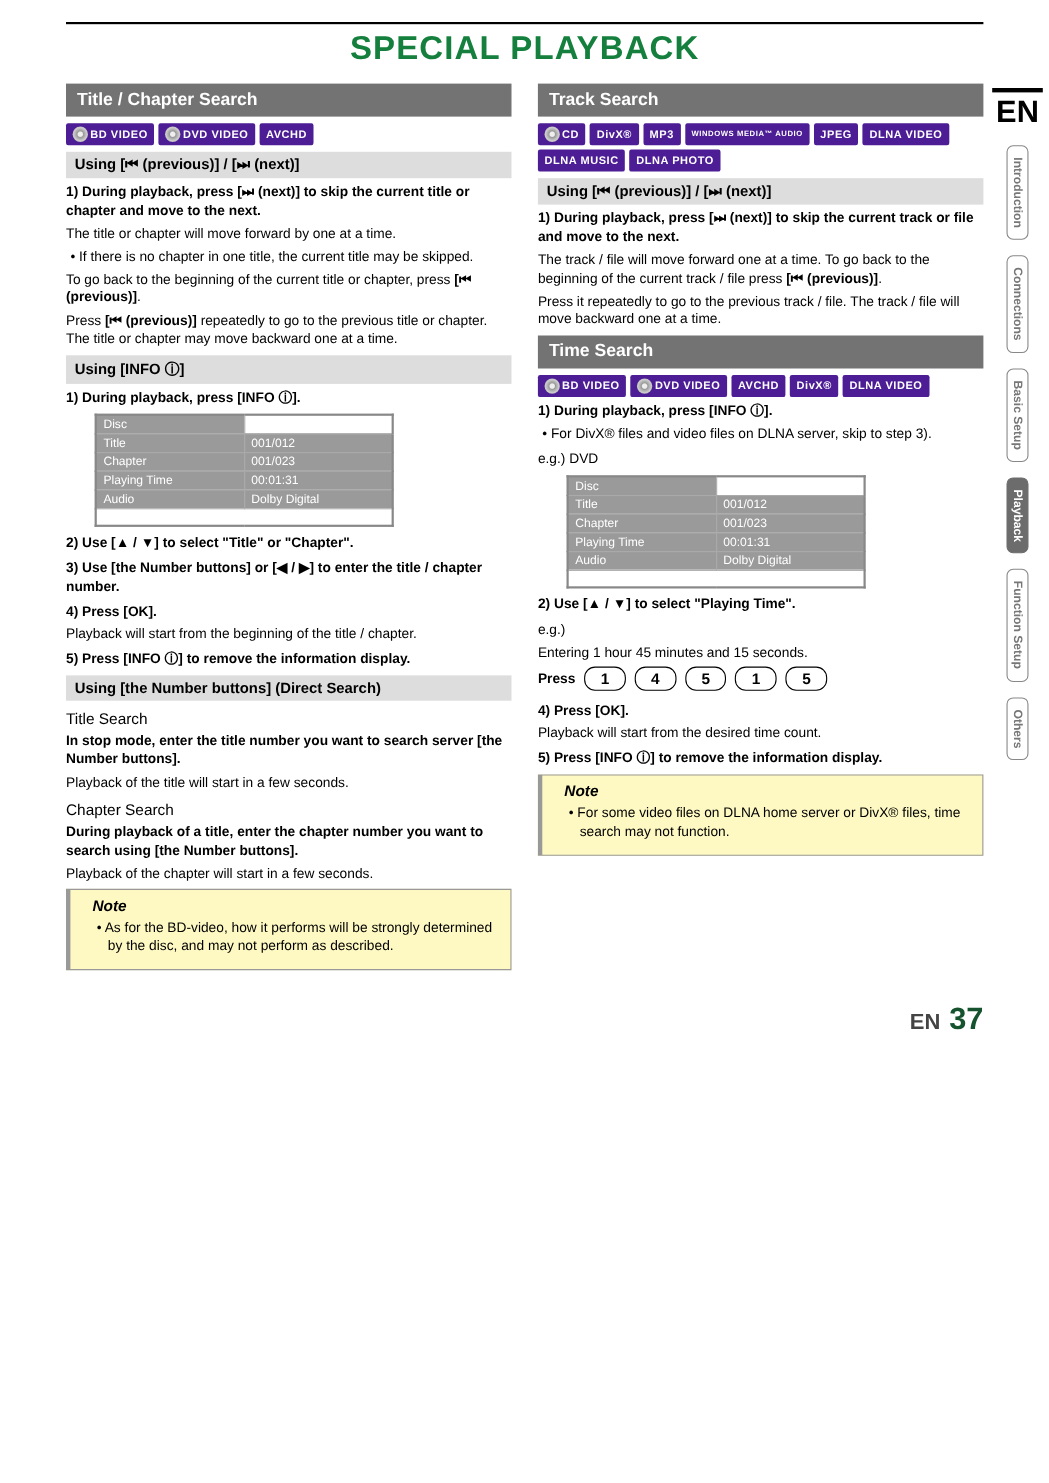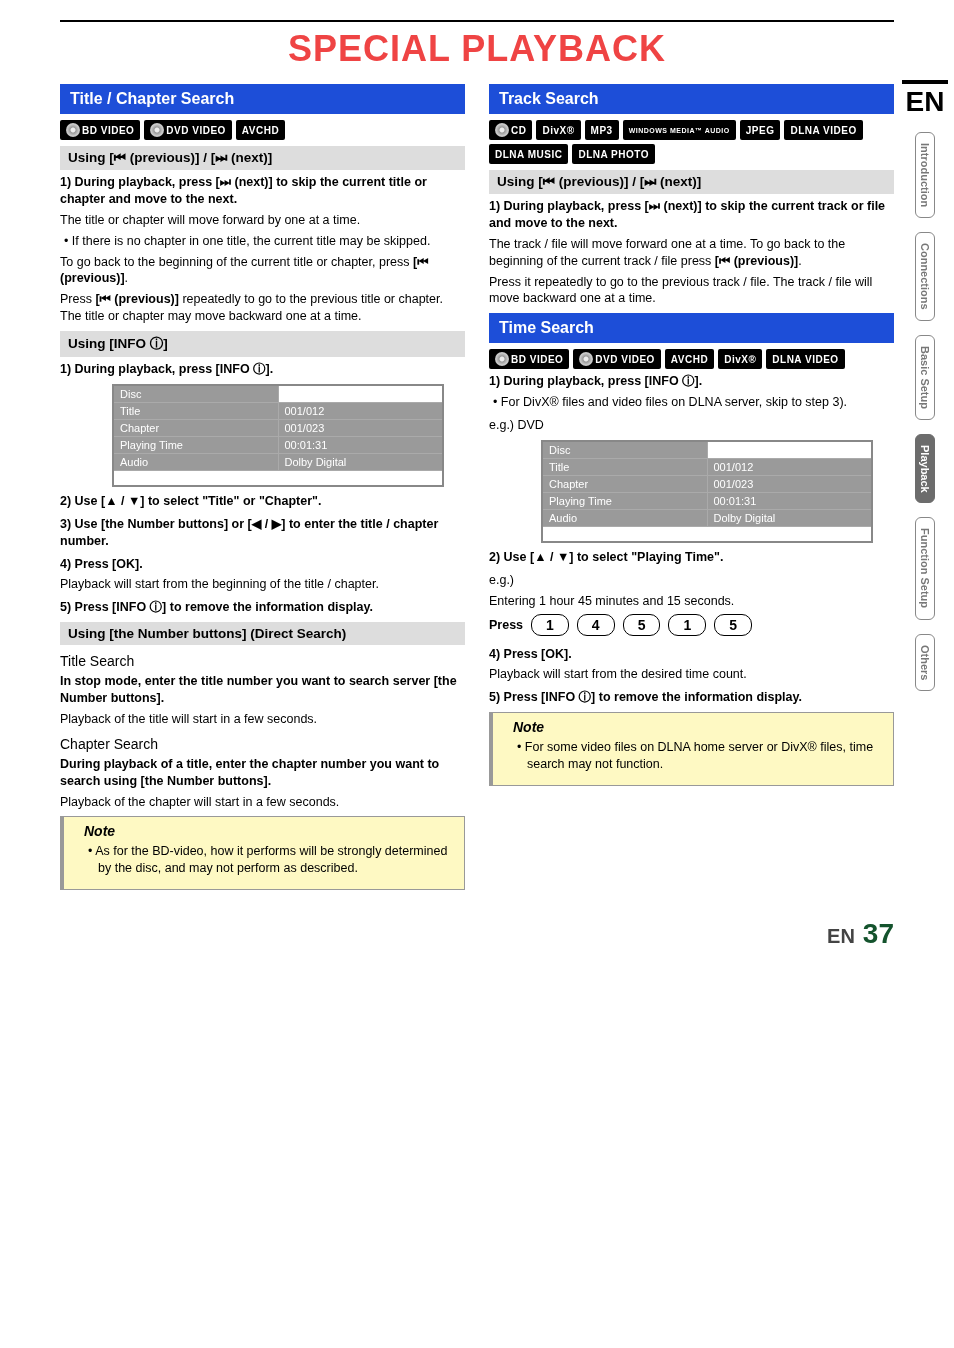--- a/index.html
+++ b/index.html
@@ -14,36 +14,36 @@
     padding: 20px 60px 20px 60px;
     box-sizing: border-box;
     position: relative;
   }
   .top-rule {
     border-top: 2px solid #000;
     margin-bottom: 6px;
   }
   h1.main-heading {
     text-align: center;
-    font-size: 36px;
-    color: #ef4444;
+    font-size: 30px;
+    color: #15803d;
     letter-spacing: 1px;
     margin: 4px 0 10px 0;
     font-weight: 800;
   }
   .columns {
     display: flex;
     gap: 24px;
   }
   .col {
     flex: 1;
     min-width: 0;
   }
   .section-heading-bar {
-    background: #1d4ed8;
+    background: #737373;
     color: #fff;
     font-weight: bold;
     padding: 6px 10px;
     font-size: 16px;
     margin: 4px 0 6px 0;
   }
   .sub-heading-bar {
     background: #ddd;
     font-weight: bold;
     padding: 4px 8px;
@@ -53,21 +53,21 @@
   .media-badges {
     display: flex;
     flex-wrap: wrap;
     gap: 4px;
     margin: 4px 0;
   }
   .badge {
     display: inline-flex;
     align-items: center;
     justify-content: center;
-    background: #000000;
+    background: #4c1d95;
     color: #fff;
     font-weight: bold;
     font-size: 10px;
     height: 20px;
     padding: 0 6px;
     border-radius: 2px;
     letter-spacing: 0.5px;
   }
   .badge .disc {
     width: 14px; height: 14px; border-radius: 50%;
@@ -79,22 +79,22 @@
     margin: 4px 0;
     line-height: 1.35;
   }
   ol.num { list-style: none; padding: 0; margin: 4px 0 4px 0; }
   ol.num > li { margin-bottom: 6px; }
   .step-num { font-weight: bold; }
   .bullet { margin-left: 14px; text-indent: -10px; }
   .bold { font-weight: bold; }
   .info-table {
     border-collapse: collapse;
-    width: 332px;
-    margin: 6px auto 6px 52px;
+    width: 272px;
+    margin: 6px auto 6px 26px;
     font-size: 11px;
     border: 2px solid #888;
   }
   .info-table td {
     border: 1px solid #aaa;
     padding: 2px 6px;
     background: #9a9a9a;
     color: #fff;
   }
   .info-table td.label { width: 50%; }

